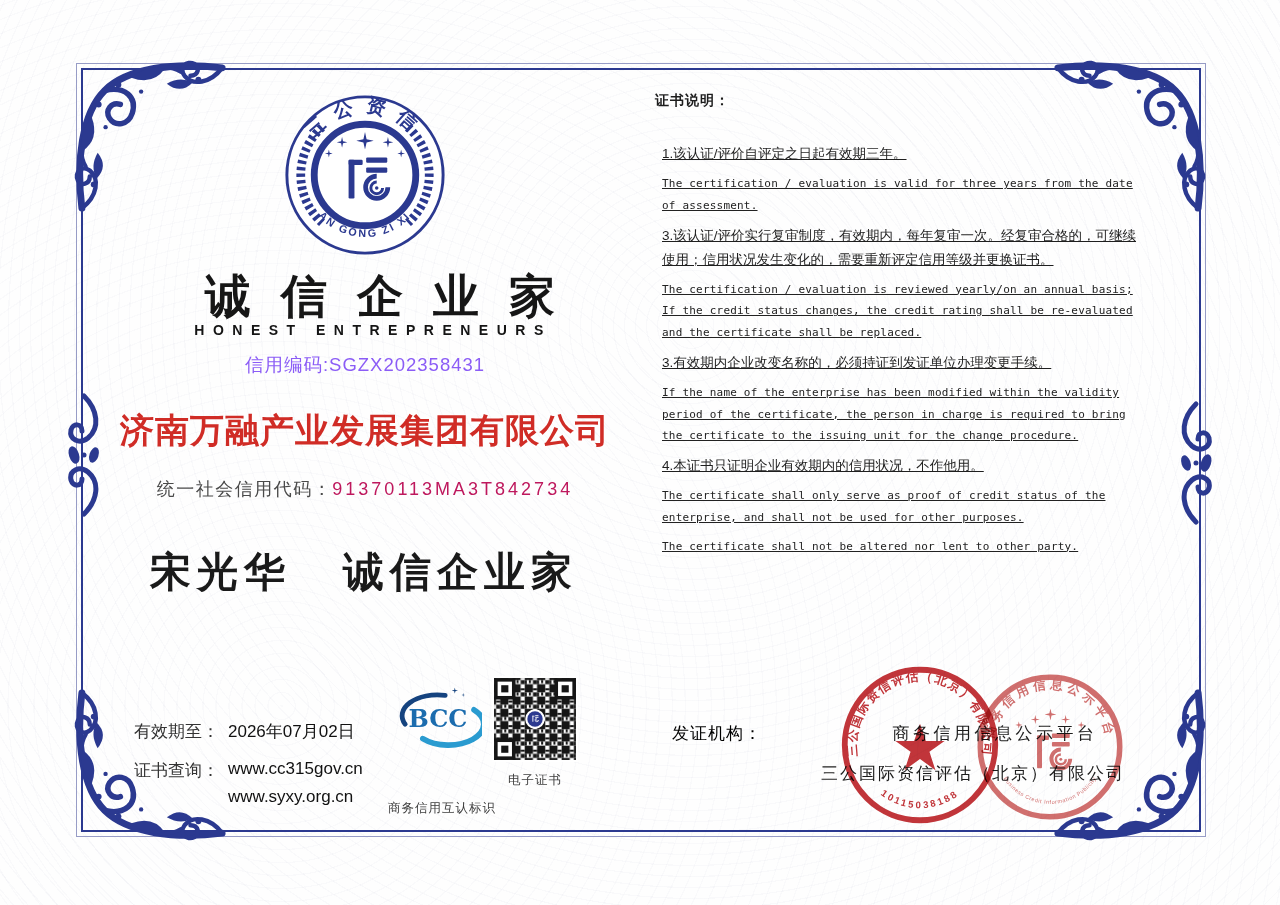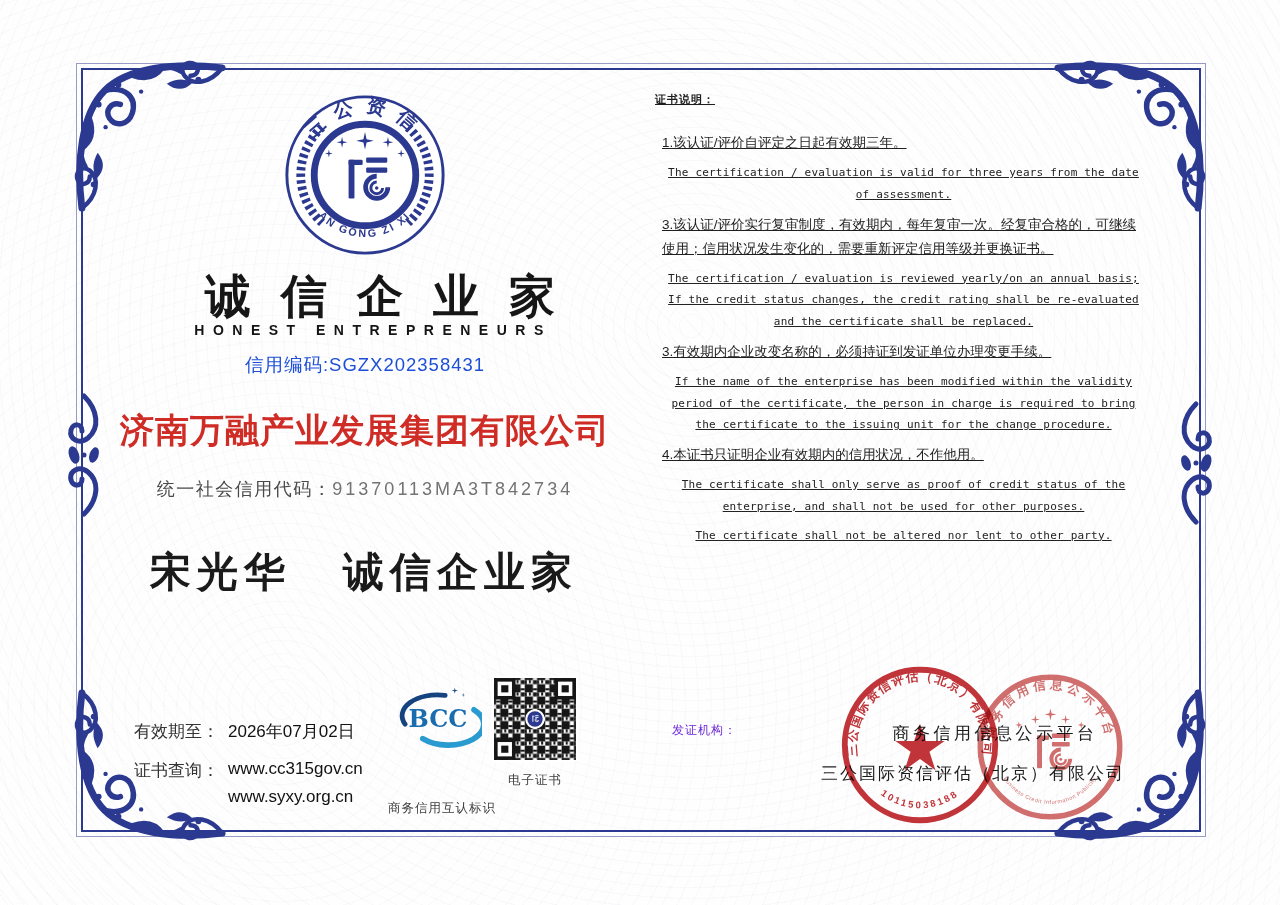--- a/index.html
+++ b/index.html
@@ -18,43 +18,43 @@
   .corner.bl{left:72px;bottom:62px;transform:scaleY(-1);}
   .corner.br{right:72px;bottom:62px;transform:scale(-1,-1);}
   .edge-scroll{position:absolute;width:44px;height:126px;color:#2b3990;z-index:3;}
   .edge-scroll.left{left:62px;top:392px;}
   .edge-scroll.right{right:62px;top:400px;transform:scaleX(-1);}
   
   .logo{position:absolute;left:282px;top:92px;width:166px;height:166px;color:#2b3990;}
   .lcol{position:absolute;left:115px;width:500px;text-align:center;color:#111;}
   .title-cn{top:266px;font-family:"Liberation Serif",serif;font-weight:900;font-size:46px;letter-spacing:30px;padding-left:30px;color:#161616;}
   .title-en{top:322px;font-weight:bold;font-size:14px;letter-spacing:8.5px;padding-left:8px;color:#141414;}
-  .credit-code{top:352px;font-size:18.5px;letter-spacing:1px;color:#1d4ed8;}
+  .credit-code{top:352px;font-size:18.5px;letter-spacing:1px;color:#8b5cf6;}
   .company{top:408px;font-weight:bold;font-size:34px;letter-spacing:1px;color:#d02c26;}
   .uscc{top:477px;font-size:18px;letter-spacing:1.5px;color:#4a4a4a;}
-  .uscc .v{letter-spacing:3px;color:#737373;}
+  .uscc .v{letter-spacing:3px;color:#be185d;}
   .holder{position:absolute;left:150px;top:545px;font-family:"Liberation Serif",serif;font-weight:bold;font-size:41px;color:#1a1a1a;letter-spacing:6px;}
   .holder .hn{margin-right:52px;}
   .meta-row{position:absolute;left:134px;display:flex;gap:9px;font-size:17px;color:#222;}
   .meta-row .m-label{color:#333;}
   .meta-row .m-value{color:#111;}
   .r1{top:694px}.r2{top:720px}.r3{top:759px}
   .url2{position:absolute;left:228px;top:787px;font-size:17px;color:#111;}
   .bcc{position:absolute;left:394px;top:686px;width:88px;height:62px;}
   .qr{position:absolute;left:492px;top:676px;width:86px;height:86px;}
   .cap{position:absolute;top:772px;font-size:12.5px;letter-spacing:1px;color:#3d3d3d;}
   .cap1{left:388px;margin-top:28px;}
   .cap2{left:508px;}
   
   .instructions{position:absolute;left:655px;top:92px;width:497px;color:#222;}
-  .ins-heading{font-size:11px;font-weight:bold;color:#1d1d1d;margin-bottom:24px;letter-spacing:1px;text-decoration:underline;}
+  .ins-heading{font-size:14px;font-weight:bold;color:#1d1d1d;margin-bottom:32px;letter-spacing:1px;}
   .instructions p{margin:7px;text-decoration:underline;}
   .instructions p.cn{font-size:13.5px;line-height:1.78;color:#1f1f1f;}
-  .instructions p.en{font-family:"DejaVu Sans Mono",monospace;font-size:11px;line-height:1.98;letter-spacing:0.2px;color:#222;text-align:center;}
-  .issuer-label{position:absolute;left:672px;top:722px;font-size:12px;color:#6d28d9;letter-spacing:1px;}
+  .instructions p.en{font-family:"DejaVu Sans Mono",monospace;font-size:11px;line-height:1.98;letter-spacing:0.2px;color:#222;}
+  .issuer-label{position:absolute;left:672px;top:722px;font-size:17px;color:#000000;letter-spacing:1px;}
   .issuer-line1{position:absolute;left:835px;top:722px;width:320px;text-align:center;font-size:17px;letter-spacing:3.5px;color:#1c1c1c;z-index:1;}
   .issuer-line2{position:absolute;left:808px;top:762px;width:330px;text-align:center;font-size:17px;letter-spacing:2px;color:#1c1c1c;z-index:1;}
   .seal{position:absolute;mix-blend-mode:multiply;z-index:2;}
   .seal-left{left:838px;top:663px;width:164px;height:164px;color:#bf2a2f;opacity:.95;}
   .seal-right{left:972px;top:669px;width:156px;height:156px;color:#c64b4a;opacity:.8;}
   svg text{font-family:"Liberation Sans",sans-serif;}
 </style>
 </head>
 <body>
 

